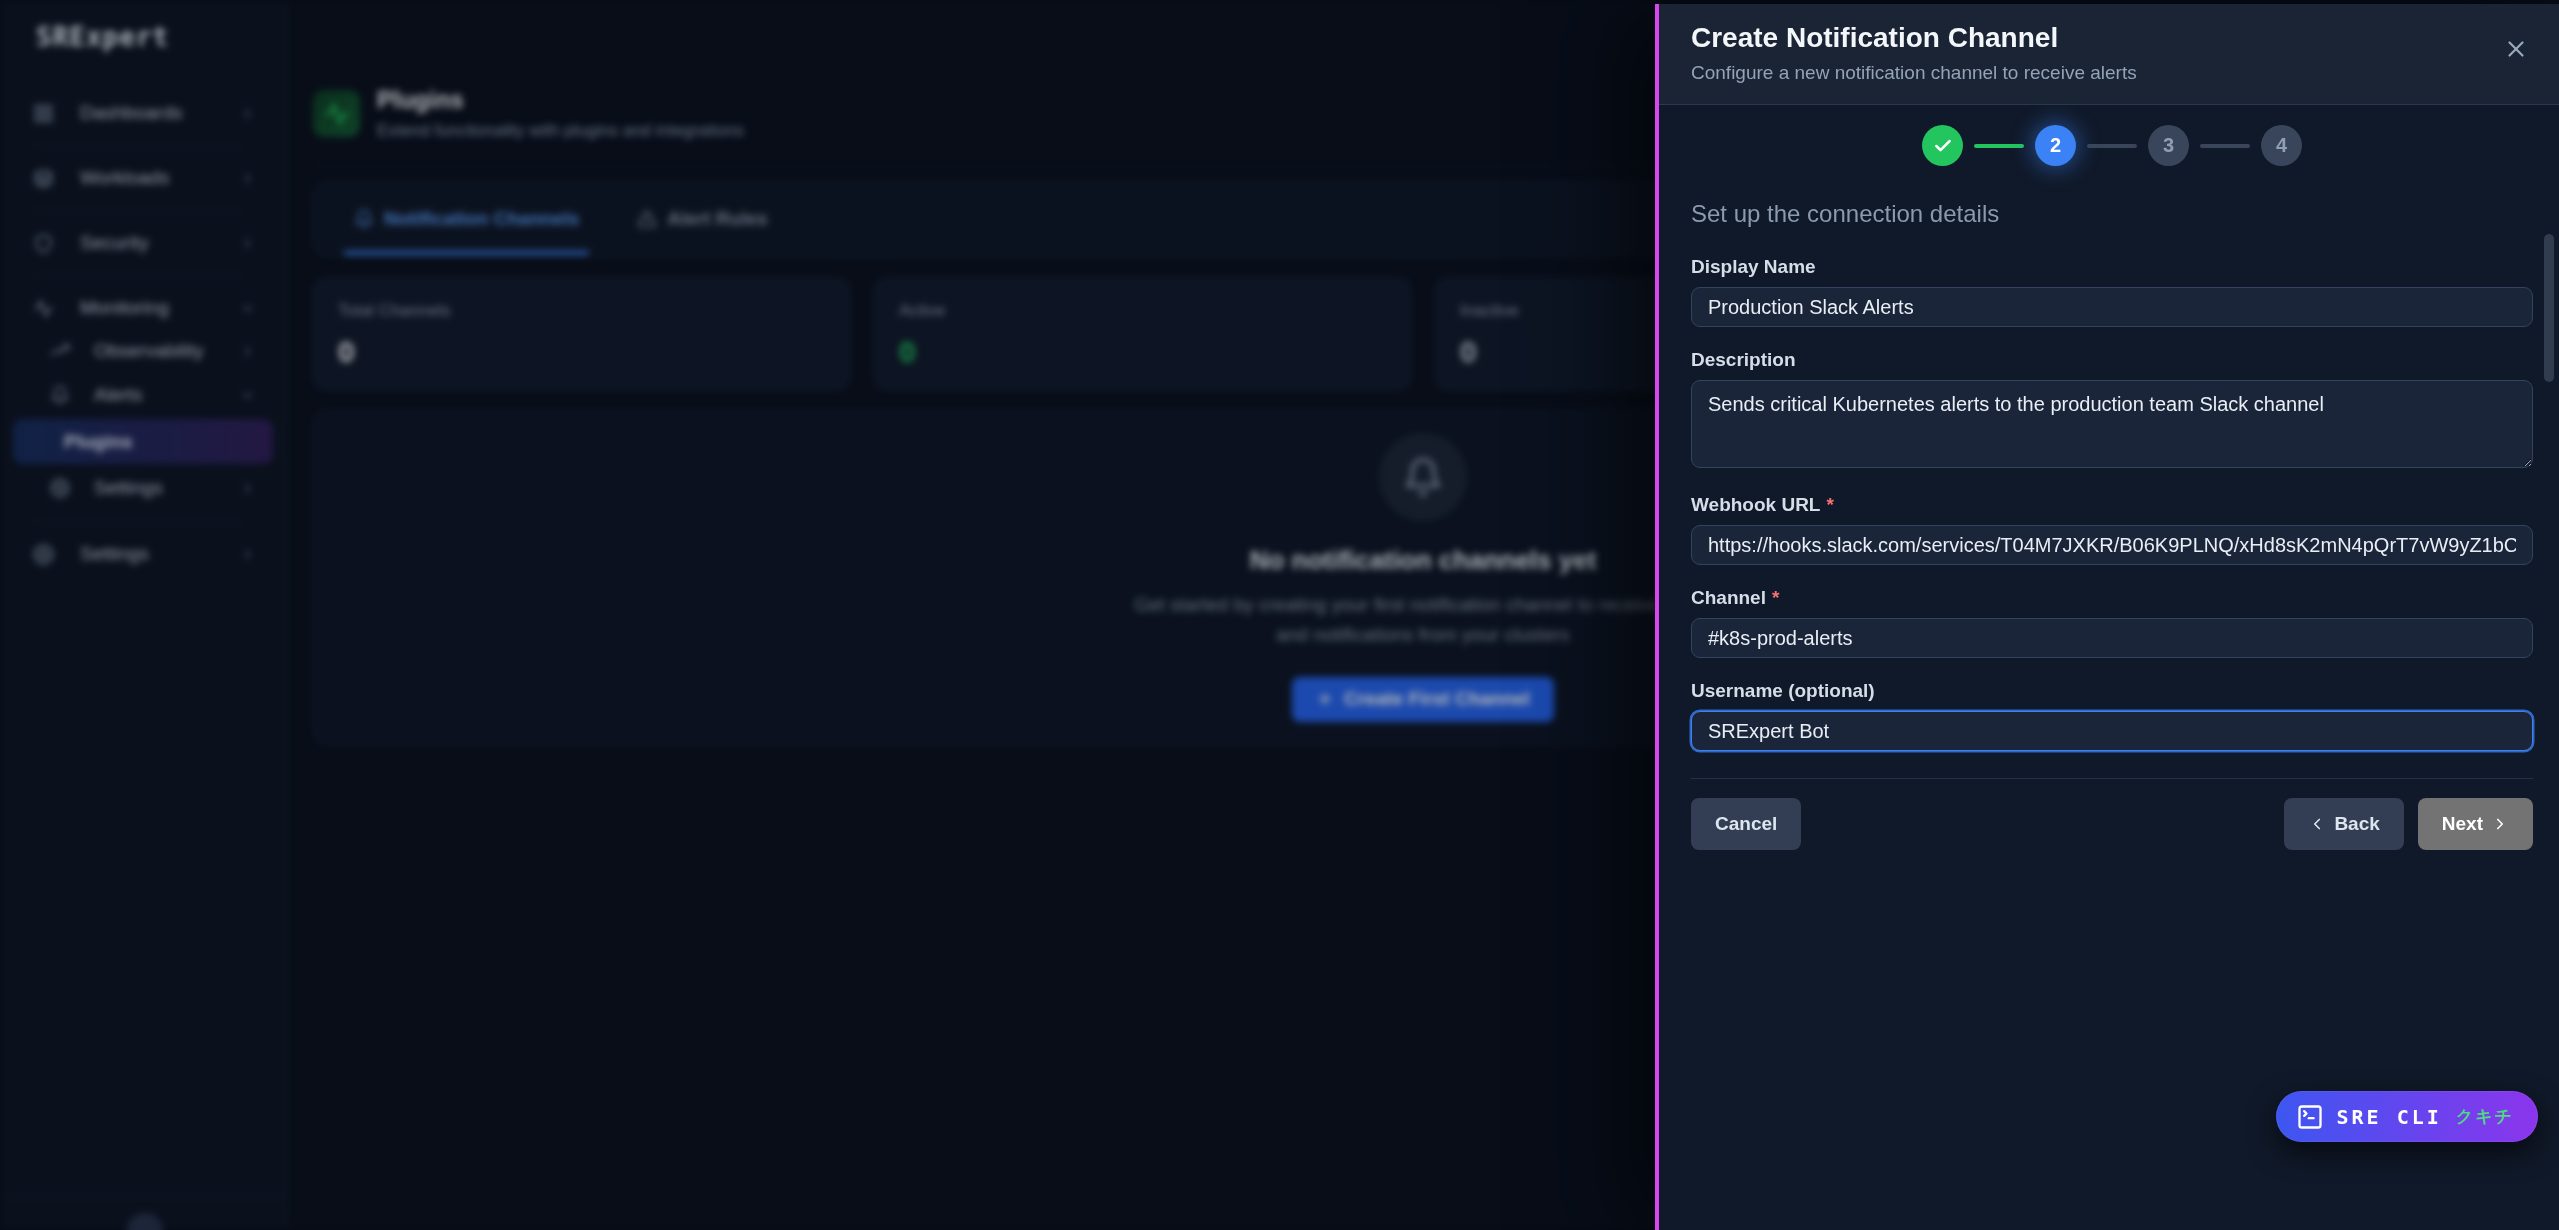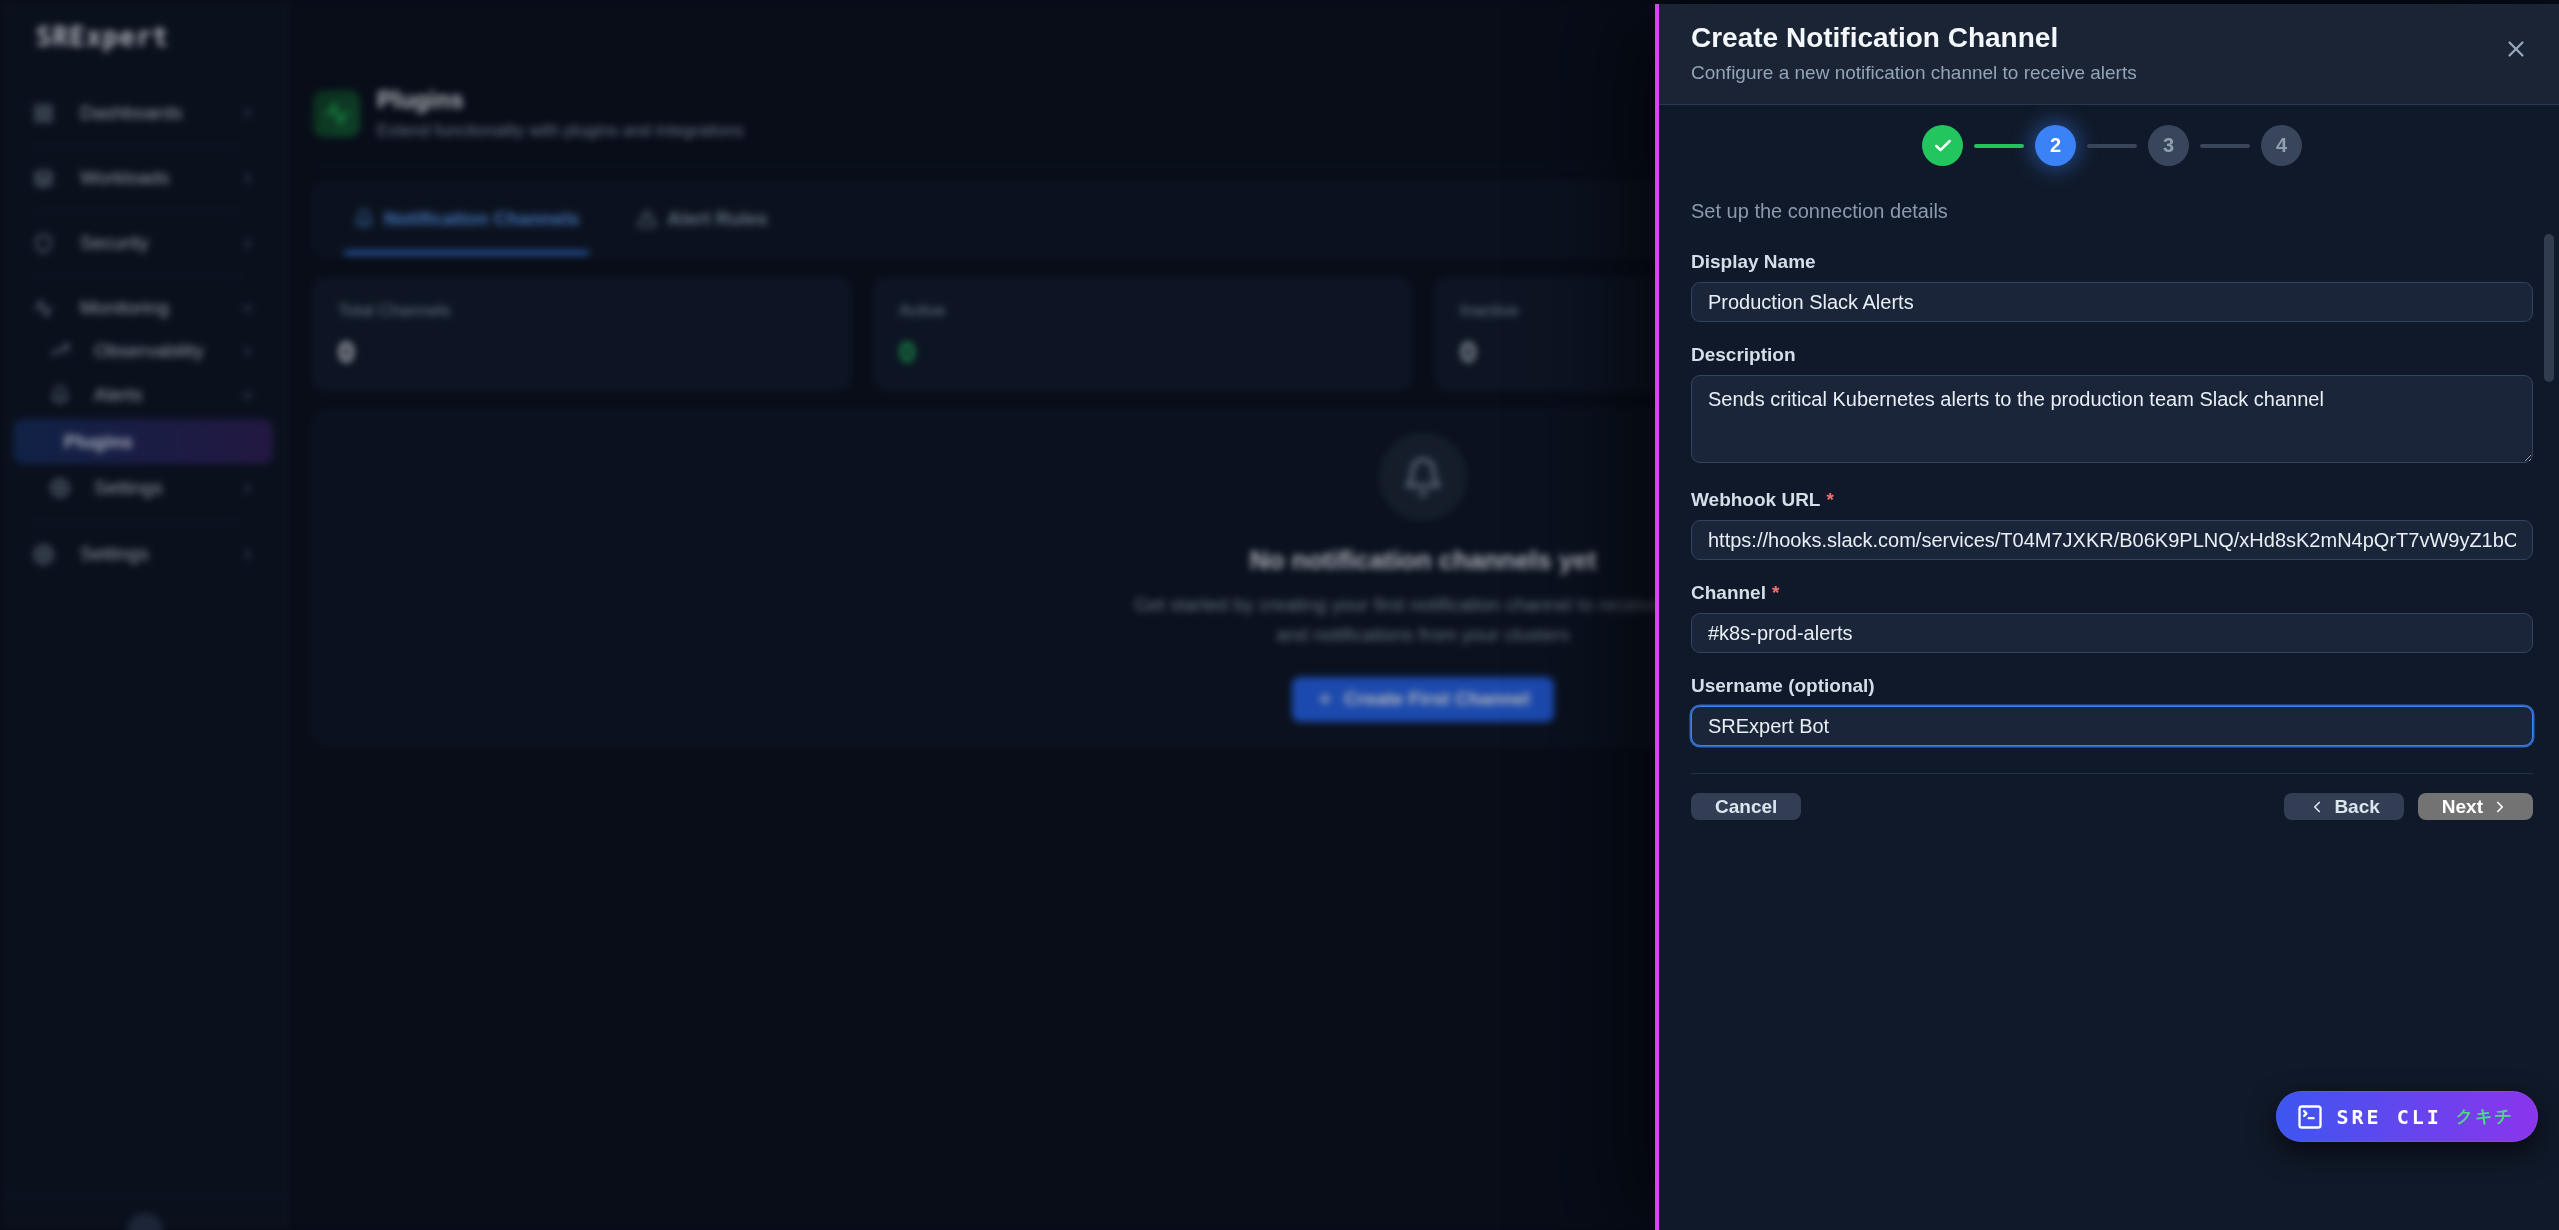--- a/index.html
+++ b/index.html
@@ -108,39 +108,39 @@
   .step {
     width:41px; height:41px; border-radius:50%; display:flex; align-items:center; justify-content:center;
     font-size:20px; font-weight:700; background:#39455a; color:#8fa0b3;
   }
   .step.done { background:#22c55e; color:#fff; }
   .step.active { background:#3b82f6; color:#fff; box-shadow:0 0 20px 5px rgba(59,130,246,.40); }
   .connector { width:50px; height:4px; border-radius:2px; background:#39455a; margin:0 11px; }
   .connector.done { background:#22c55e; }
 
   .section-title { font-size:26px; font-weight:700; color:#eef2f7; }
-  .section-sub { margin-top:24px; font-size:20px; color:#8b9aaf; margin-bottom:28px; }
+  .section-sub { margin-top:24px; font-size:24px; color:#8b9aaf; margin-bottom:28px; }
 
   .field { margin-bottom:22px; }
   .f-label { display:block; font-size:19px; font-weight:600; color:#d5dde8; margin-bottom:9px; }
   .req { color:#f87171; margin-left:6px; }
   .f-input, .f-textarea {
     width:100%; background:#1a2539; border:1px solid #33435f; border-radius:9px;
     color:#e9eef5; font-size:20px; font-family:inherit; outline:none;
   }
   .f-input { height:40px; padding:0 16px; }
   .f-textarea { height:88px; padding:9px 16px; line-height:1.4; resize:both; }
   .f-input.focused { border-color:#3b82f6; box-shadow:0 0 0 1.5px rgba(59,130,246,.75); }
   .f-help { margin-top:7px; font-size:16.5px; color:#5f6f85; }
 
   .drawer-divider { height:1px; background:#22304a; margin-top:27px; }
   .drawer-footer { display:flex; align-items:center; margin-top:19px; }
   .spacer { flex:1; }
   .btn {
-    height:27px; border:none; border-radius:8px; font-size:19px; font-weight:600;
+    height:52px; border:none; border-radius:8px; font-size:19px; font-weight:600;
     display:flex; align-items:center; gap:8px; font-family:inherit; cursor:pointer; padding:0 24px;
   }
   .btn.secondary { background:#333e54; color:#dde5ef; }
   .btn.primary { background:#737373; color:#fff; margin-left:14px; }
   .btn .btn-ic { width:18px; height:18px; }
 
   
   .fab {
     position:absolute; right:21px; bottom:88px; height:51px; border:none; border-radius:26px;
     padding:0 24px 0 20px; display:flex; align-items:center; cursor:pointer;

